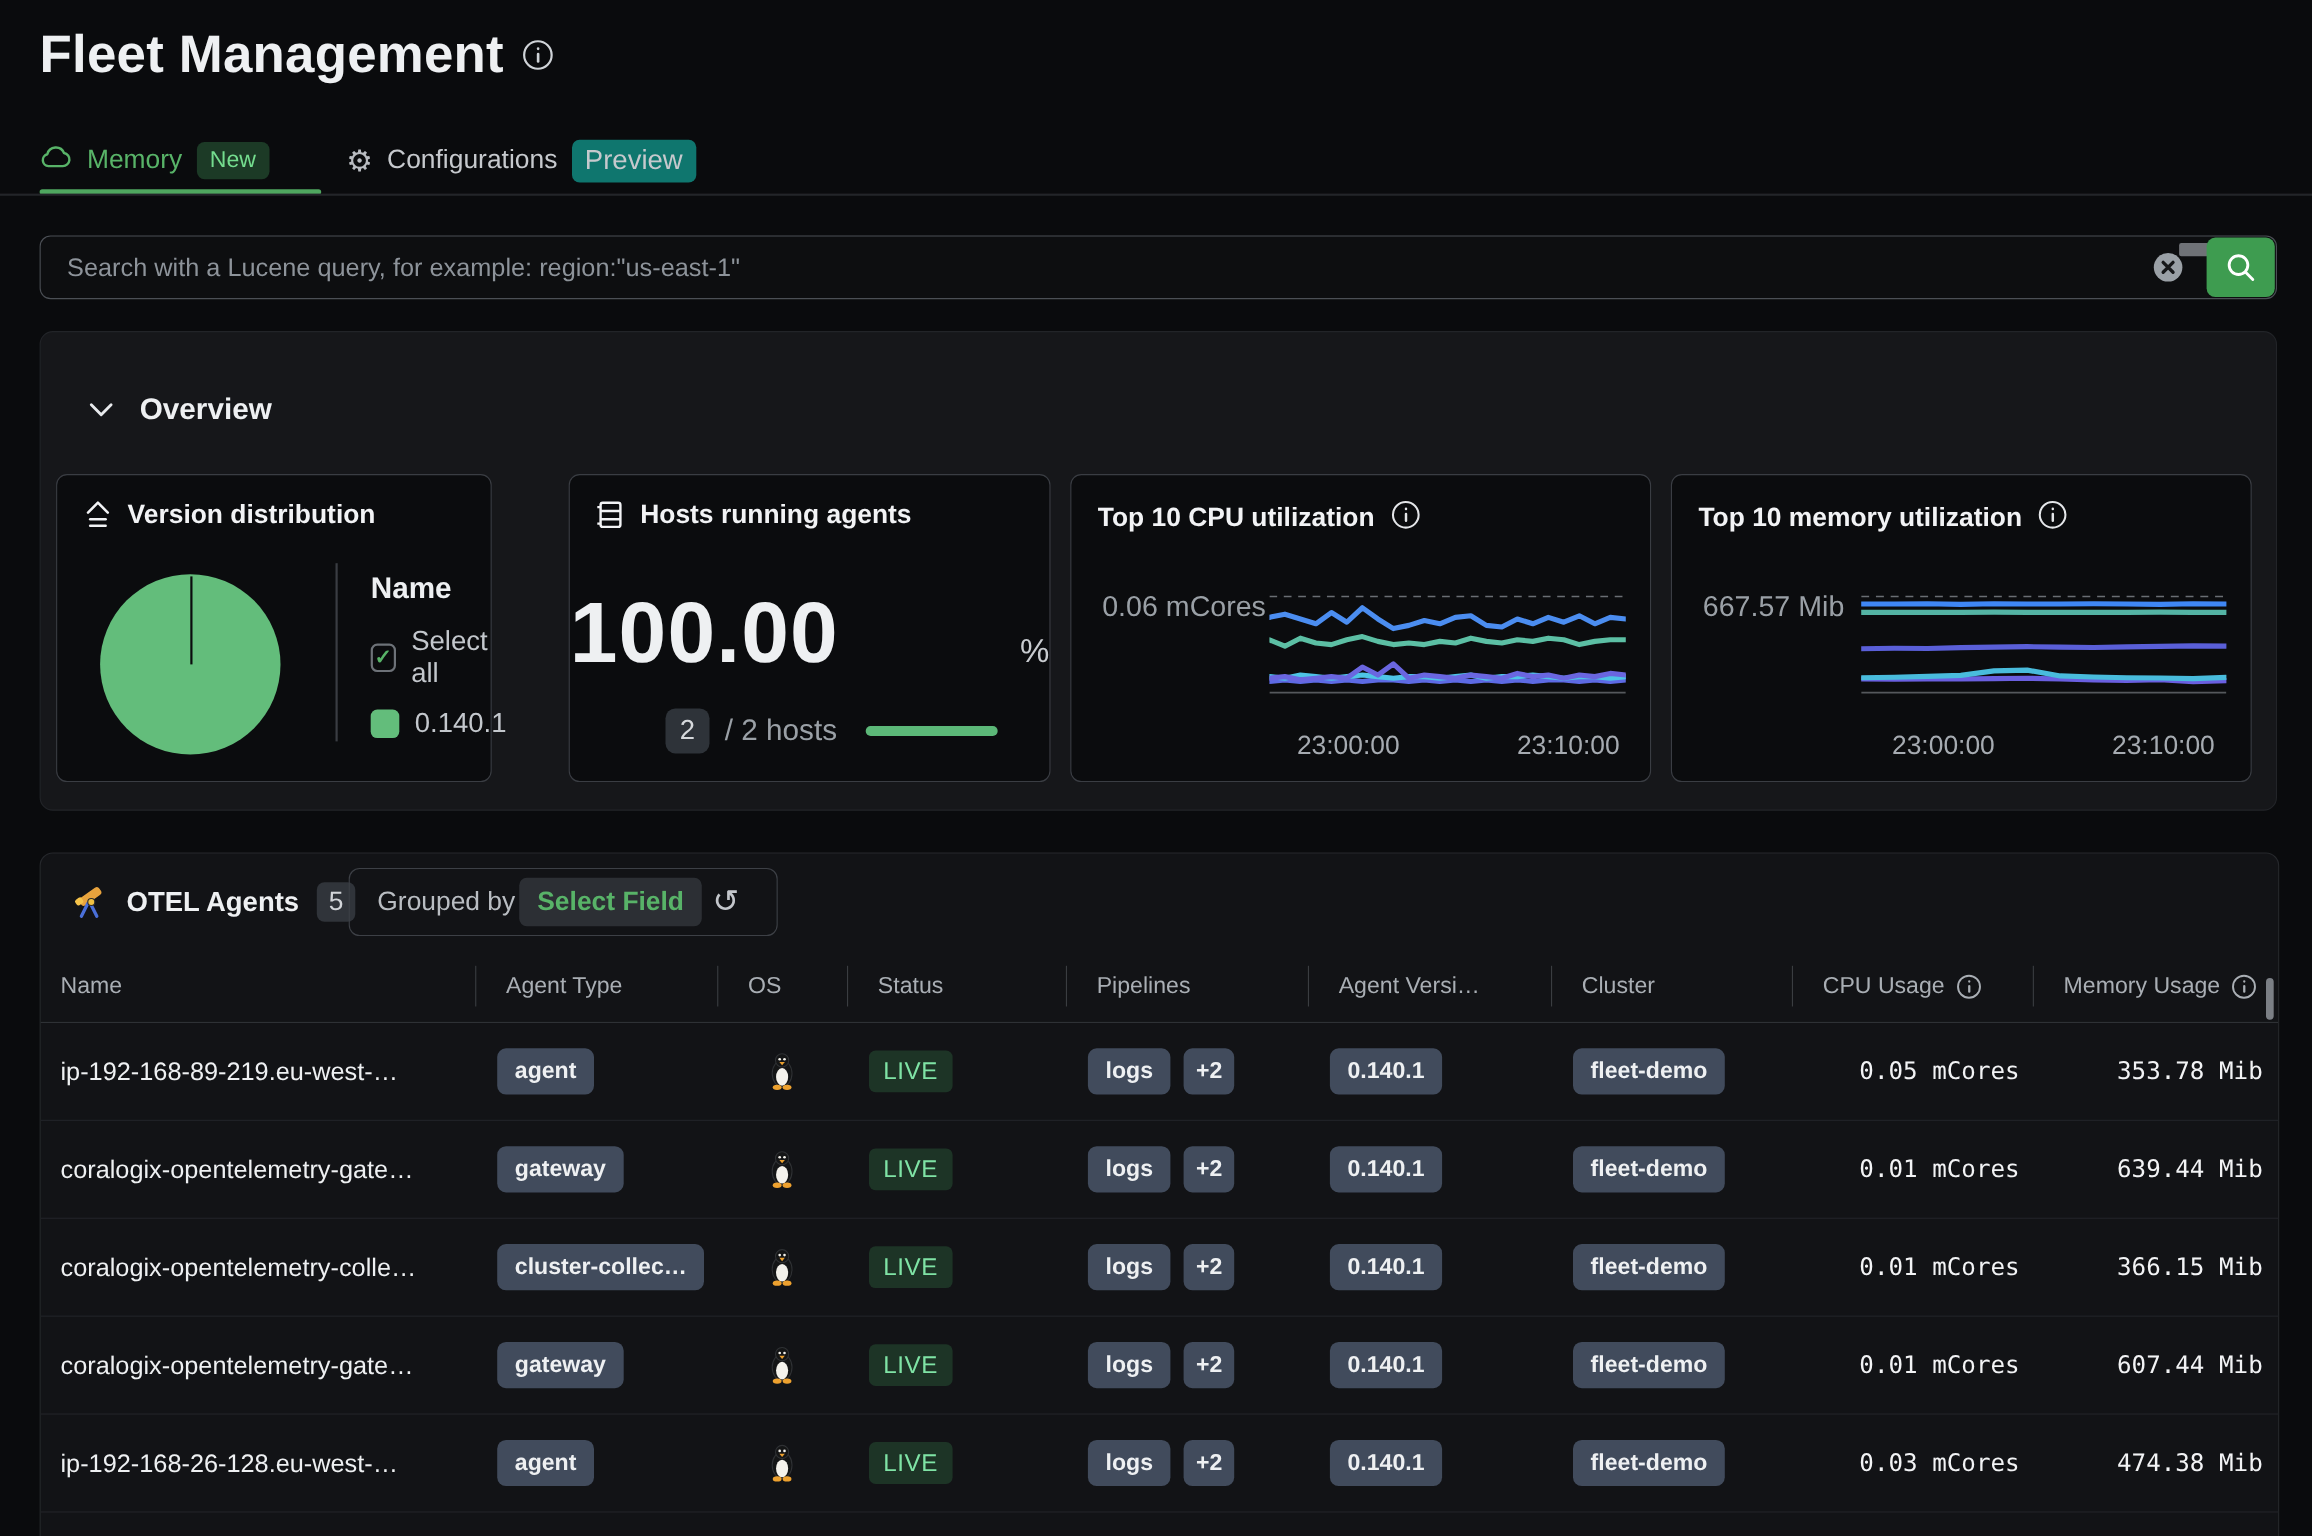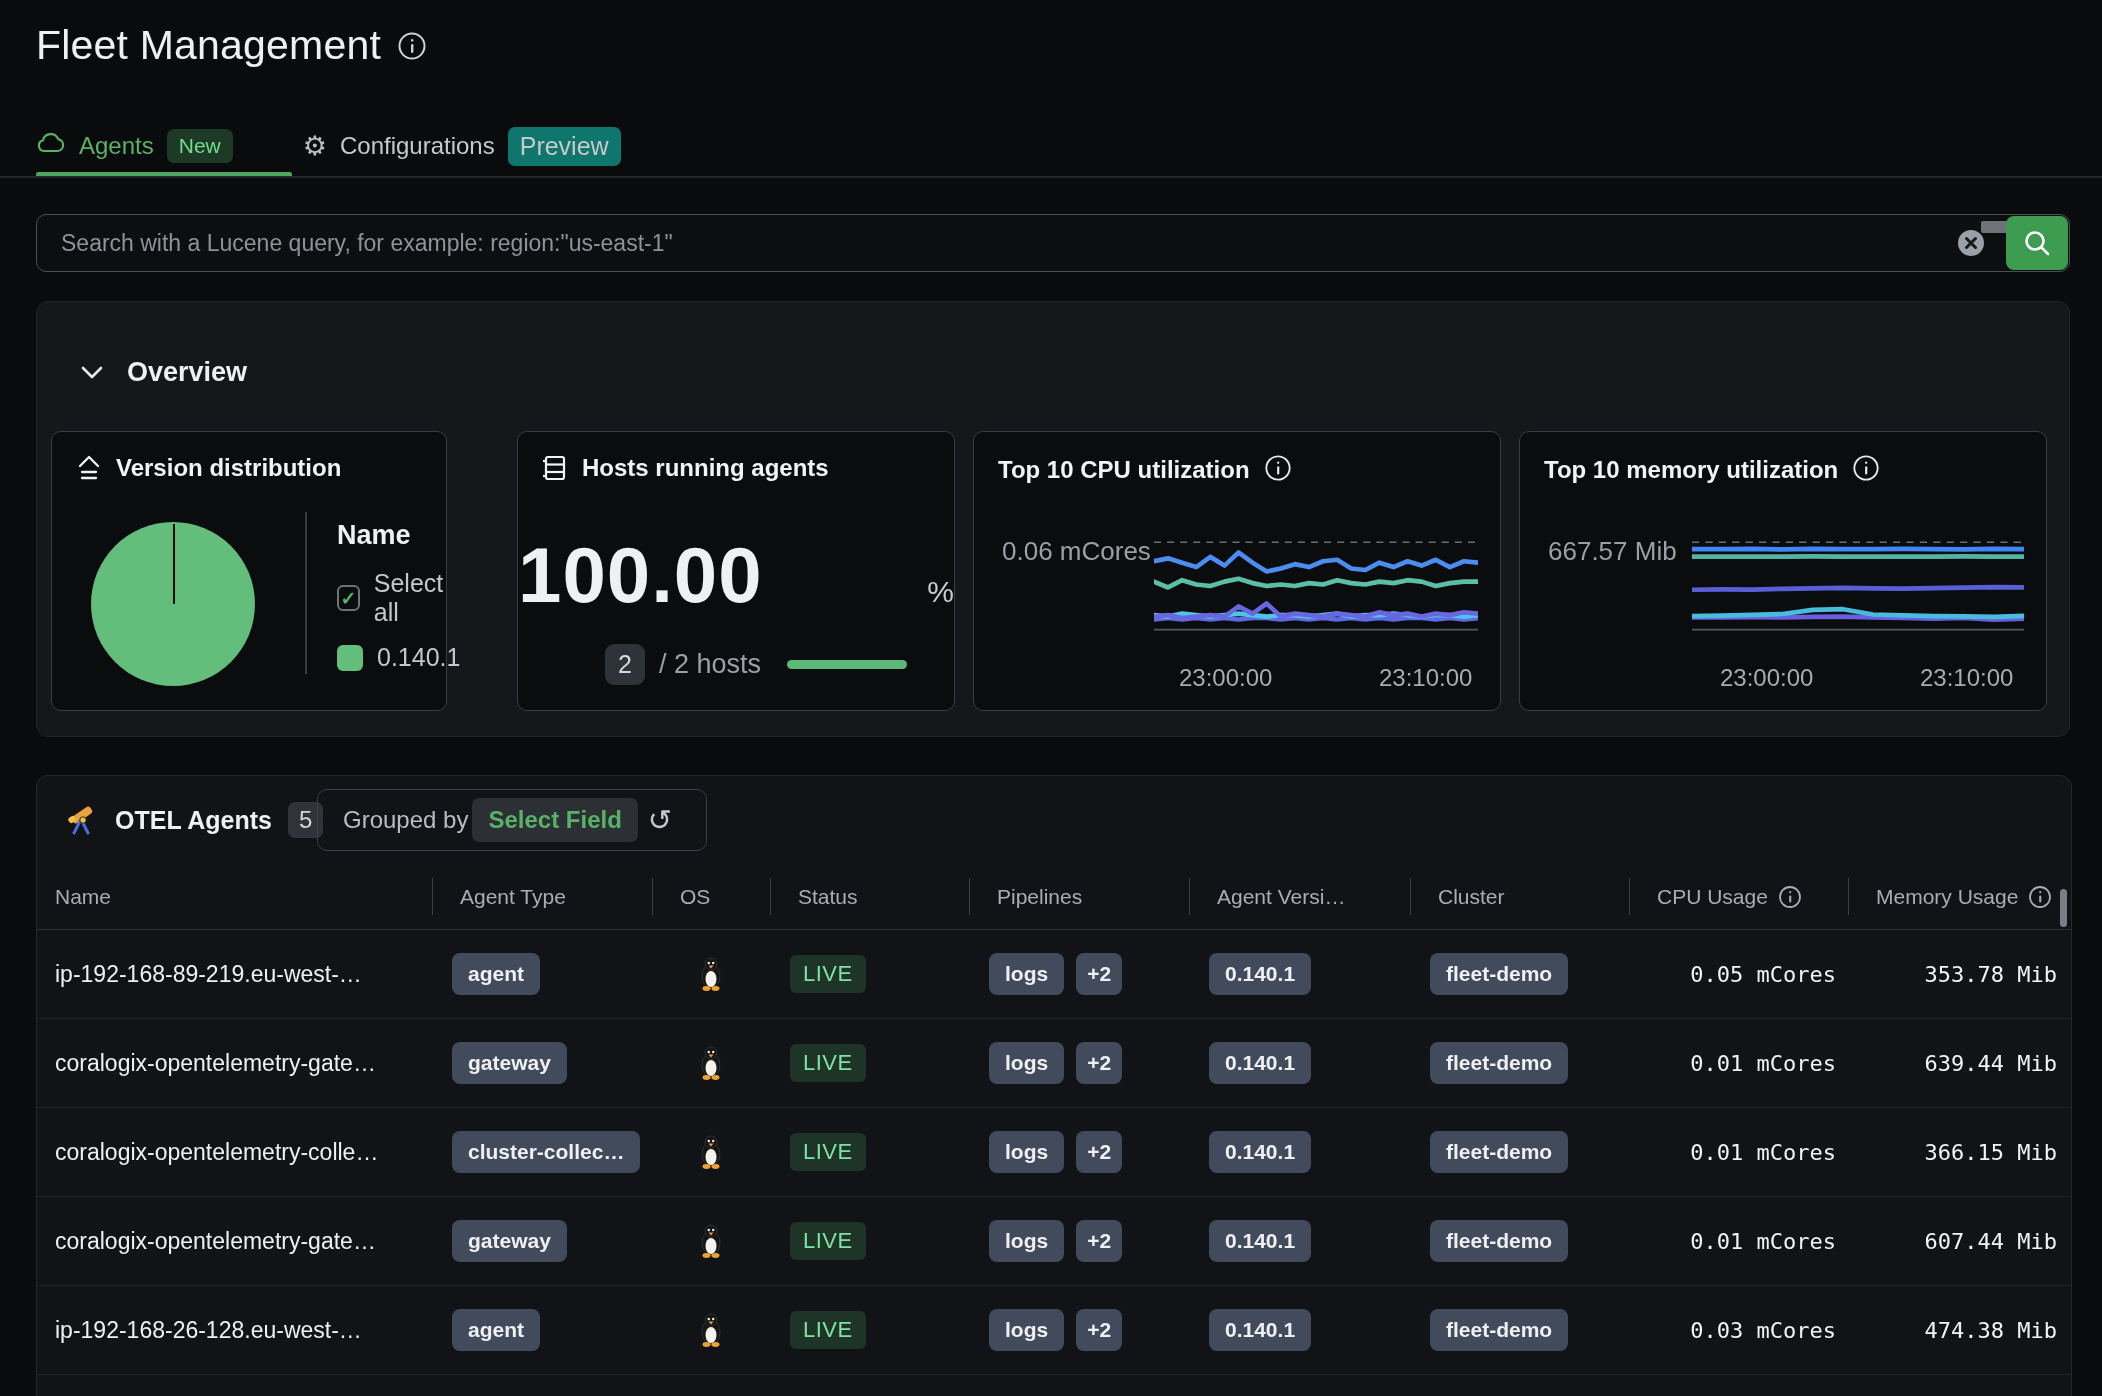--- a/index.html
+++ b/index.html
@@ -2,21 +2,21 @@
 <html><head>
 <meta charset="utf-8">
 <style>
   * { margin:0; padding:0; box-sizing:border-box; }
   html,body { width:2102px; height:1396px; background:#0a0b0d; overflow:hidden;
               font-family:"Liberation Sans", sans-serif; color:#eef0f2; }
   .abs { position:absolute; }
 
   
   .page-title-row { left:36px; top:22px; display:flex; align-items:center; gap:16px; }
-  .page-title { font-size:41px; font-weight:normal; letter-spacing:.2px; }
+  .page-title { font-size:48px; font-weight:bold; letter-spacing:.2px; }
   .info-icon { display:inline-flex; }
 
   
   .tabbar-border { left:0; top:176px; width:2102px; height:2px; background:#232529; }
   .tabs { left:36px; top:120px; display:flex; align-items:center; gap:70px; height:52px; }
   .tab { display:flex; align-items:center; gap:13px; font-size:24px; cursor:pointer; }
   .tab.active { color:#58b368; }
   .tab.inactive { color:#c6c9cd; }
   .badge-new { background:#1c3a26; color:#74dc8e; font-size:21px; padding:5px 12px; border-radius:7px; }
   .badge-preview { background:#0f766e; color:#c6c9cd; font-size:25px; padding:5px 12px; border-radius:7px; }
@@ -117,21 +117,21 @@
   </span>
 </div>
 
 <div class="abs tabs">
   <div class="tab active">
     <span>
       <svg width="30" height="24" viewBox="0 0 30 24">
           <path d="M8 20 h13 a6 6 0 0 0 1.2-11.9 A8 8 0 0 0 7 9.2 A5.5 5.5 0 0 0 8 20 Z" fill="none" stroke="#58b368" stroke-width="2.2" stroke-linejoin="round"></path>
         </svg>
     </span>
-    <span>Agents</span>
+    <span>Memory</span>
     <span class="badge-new">New</span>
   </div>
   <div class="tab inactive">
     <span class="gear-glyph">⚙</span>
     <span>Configurations</span>
     <span class="badge-preview">Preview</span>
   </div>
 </div>
 <div class="abs tab-underline"></div>
 <div class="abs tabbar-border"></div>

